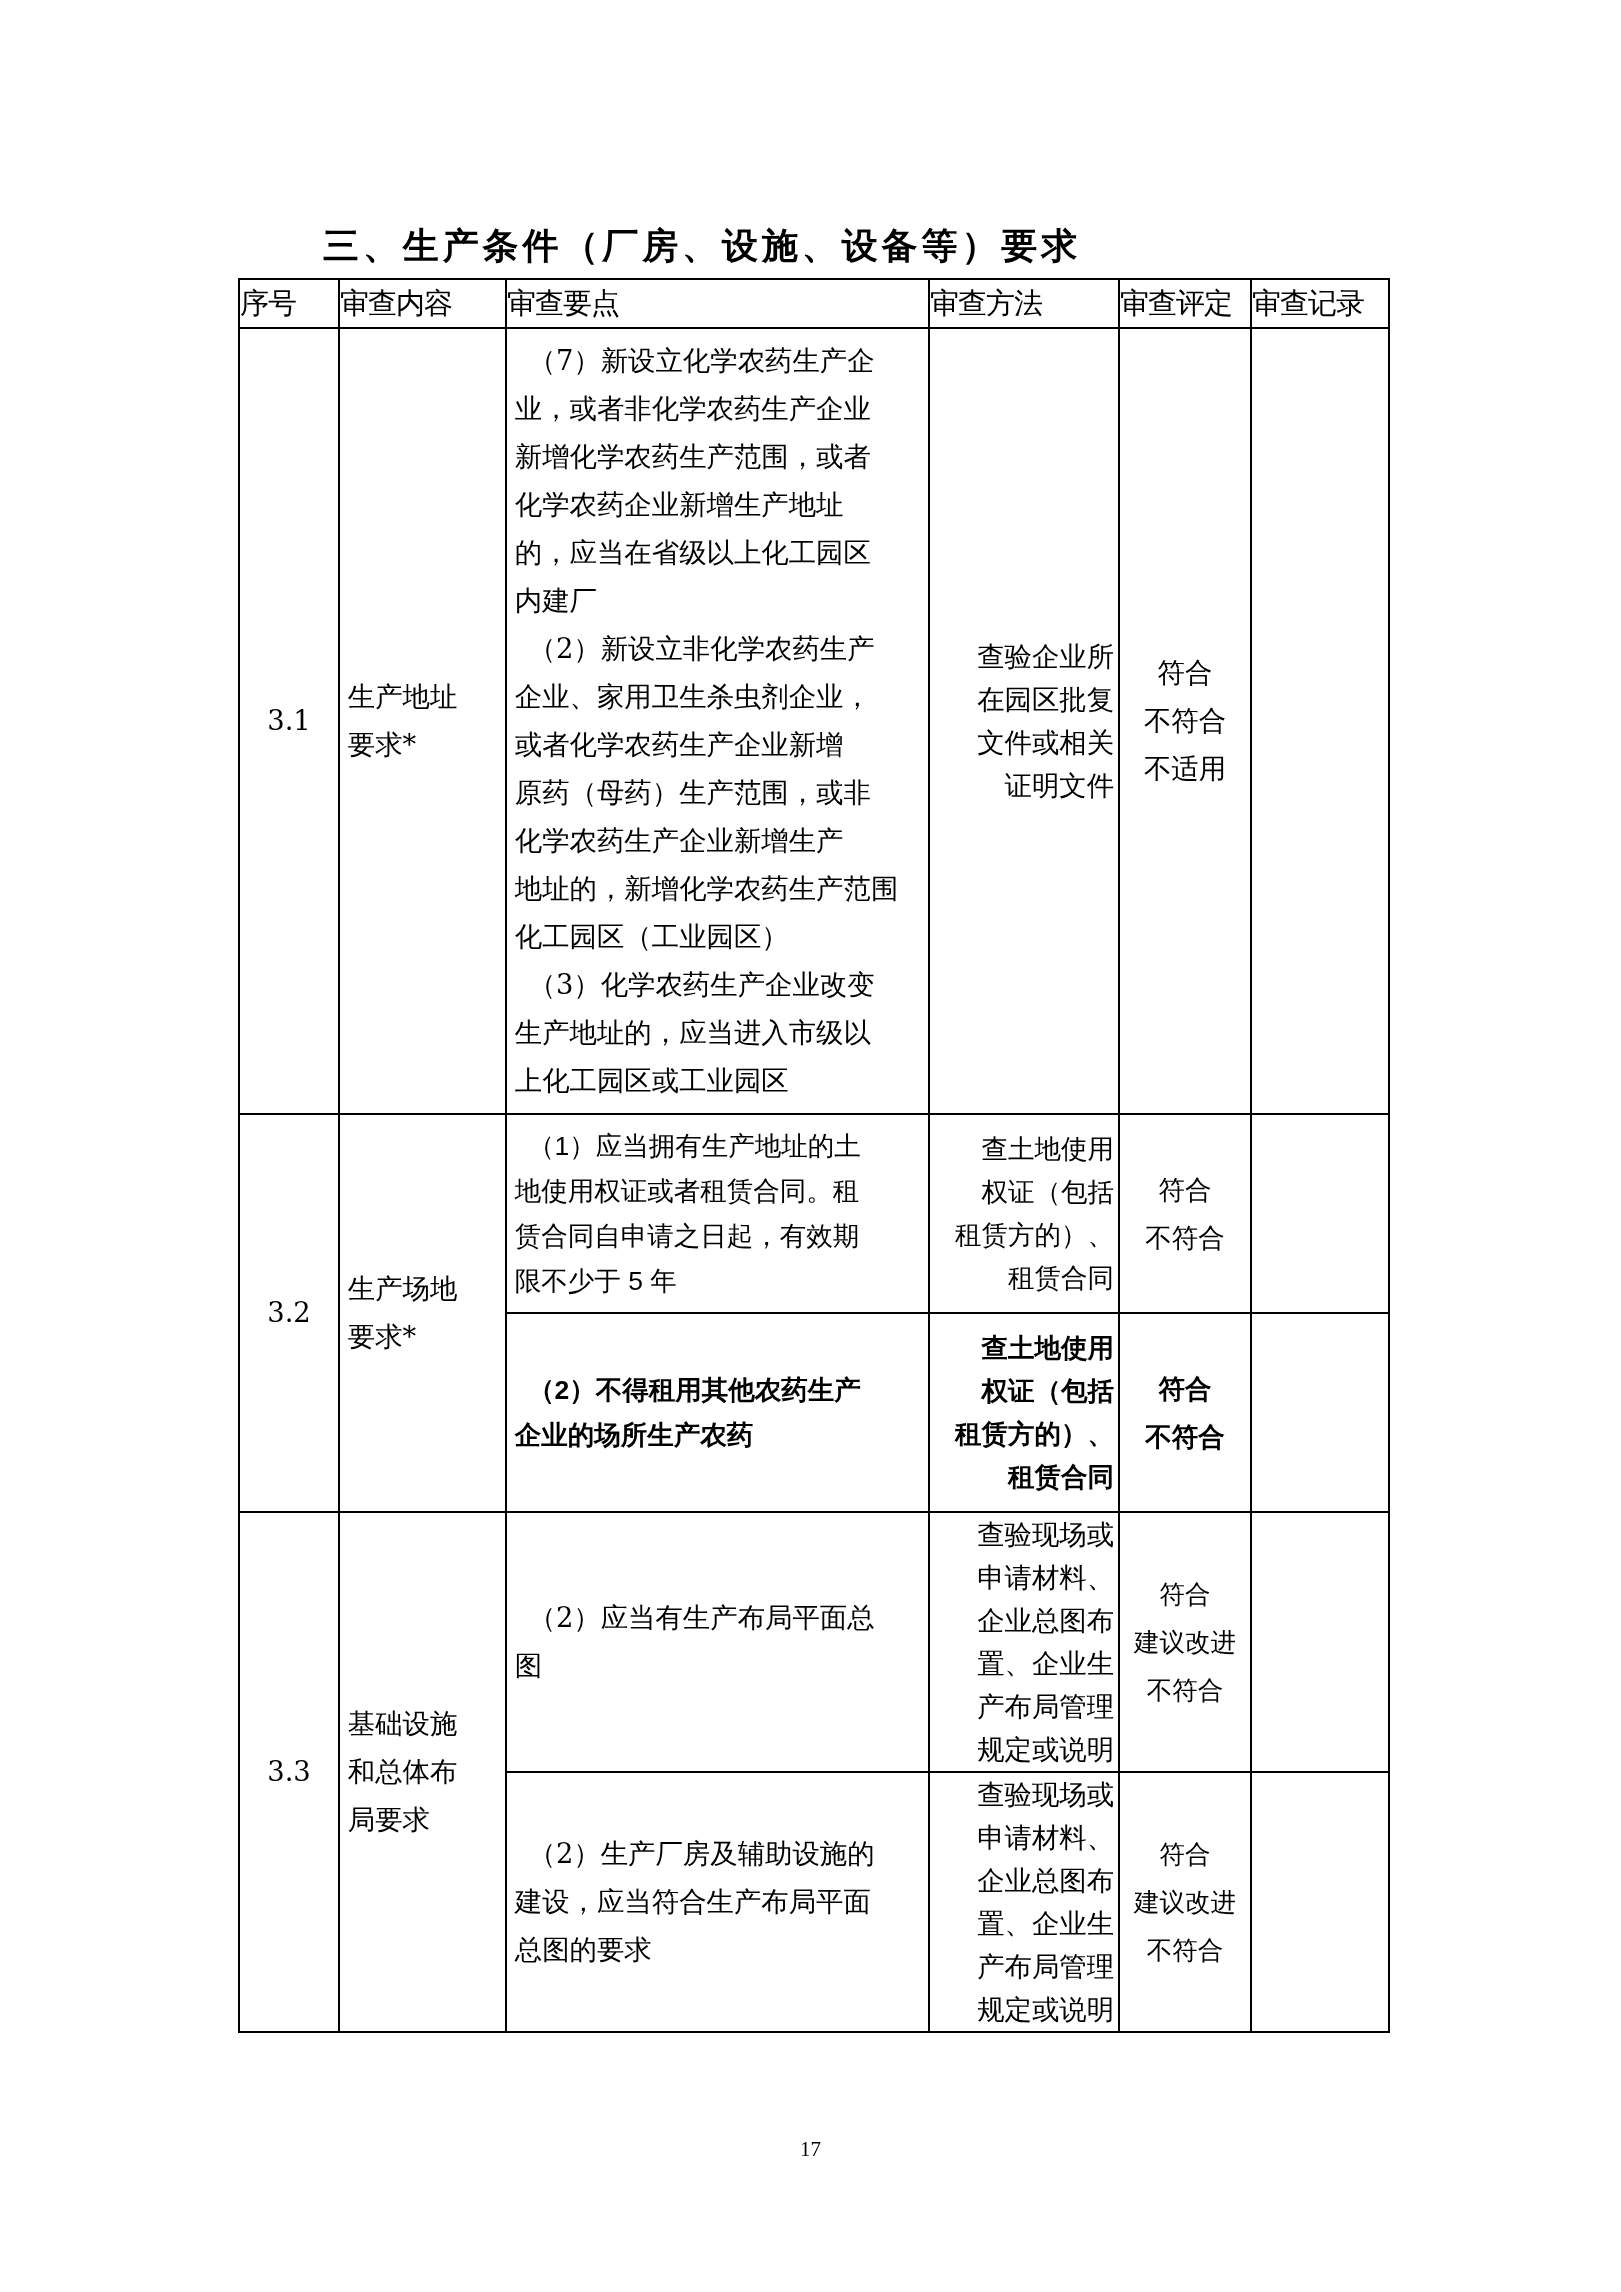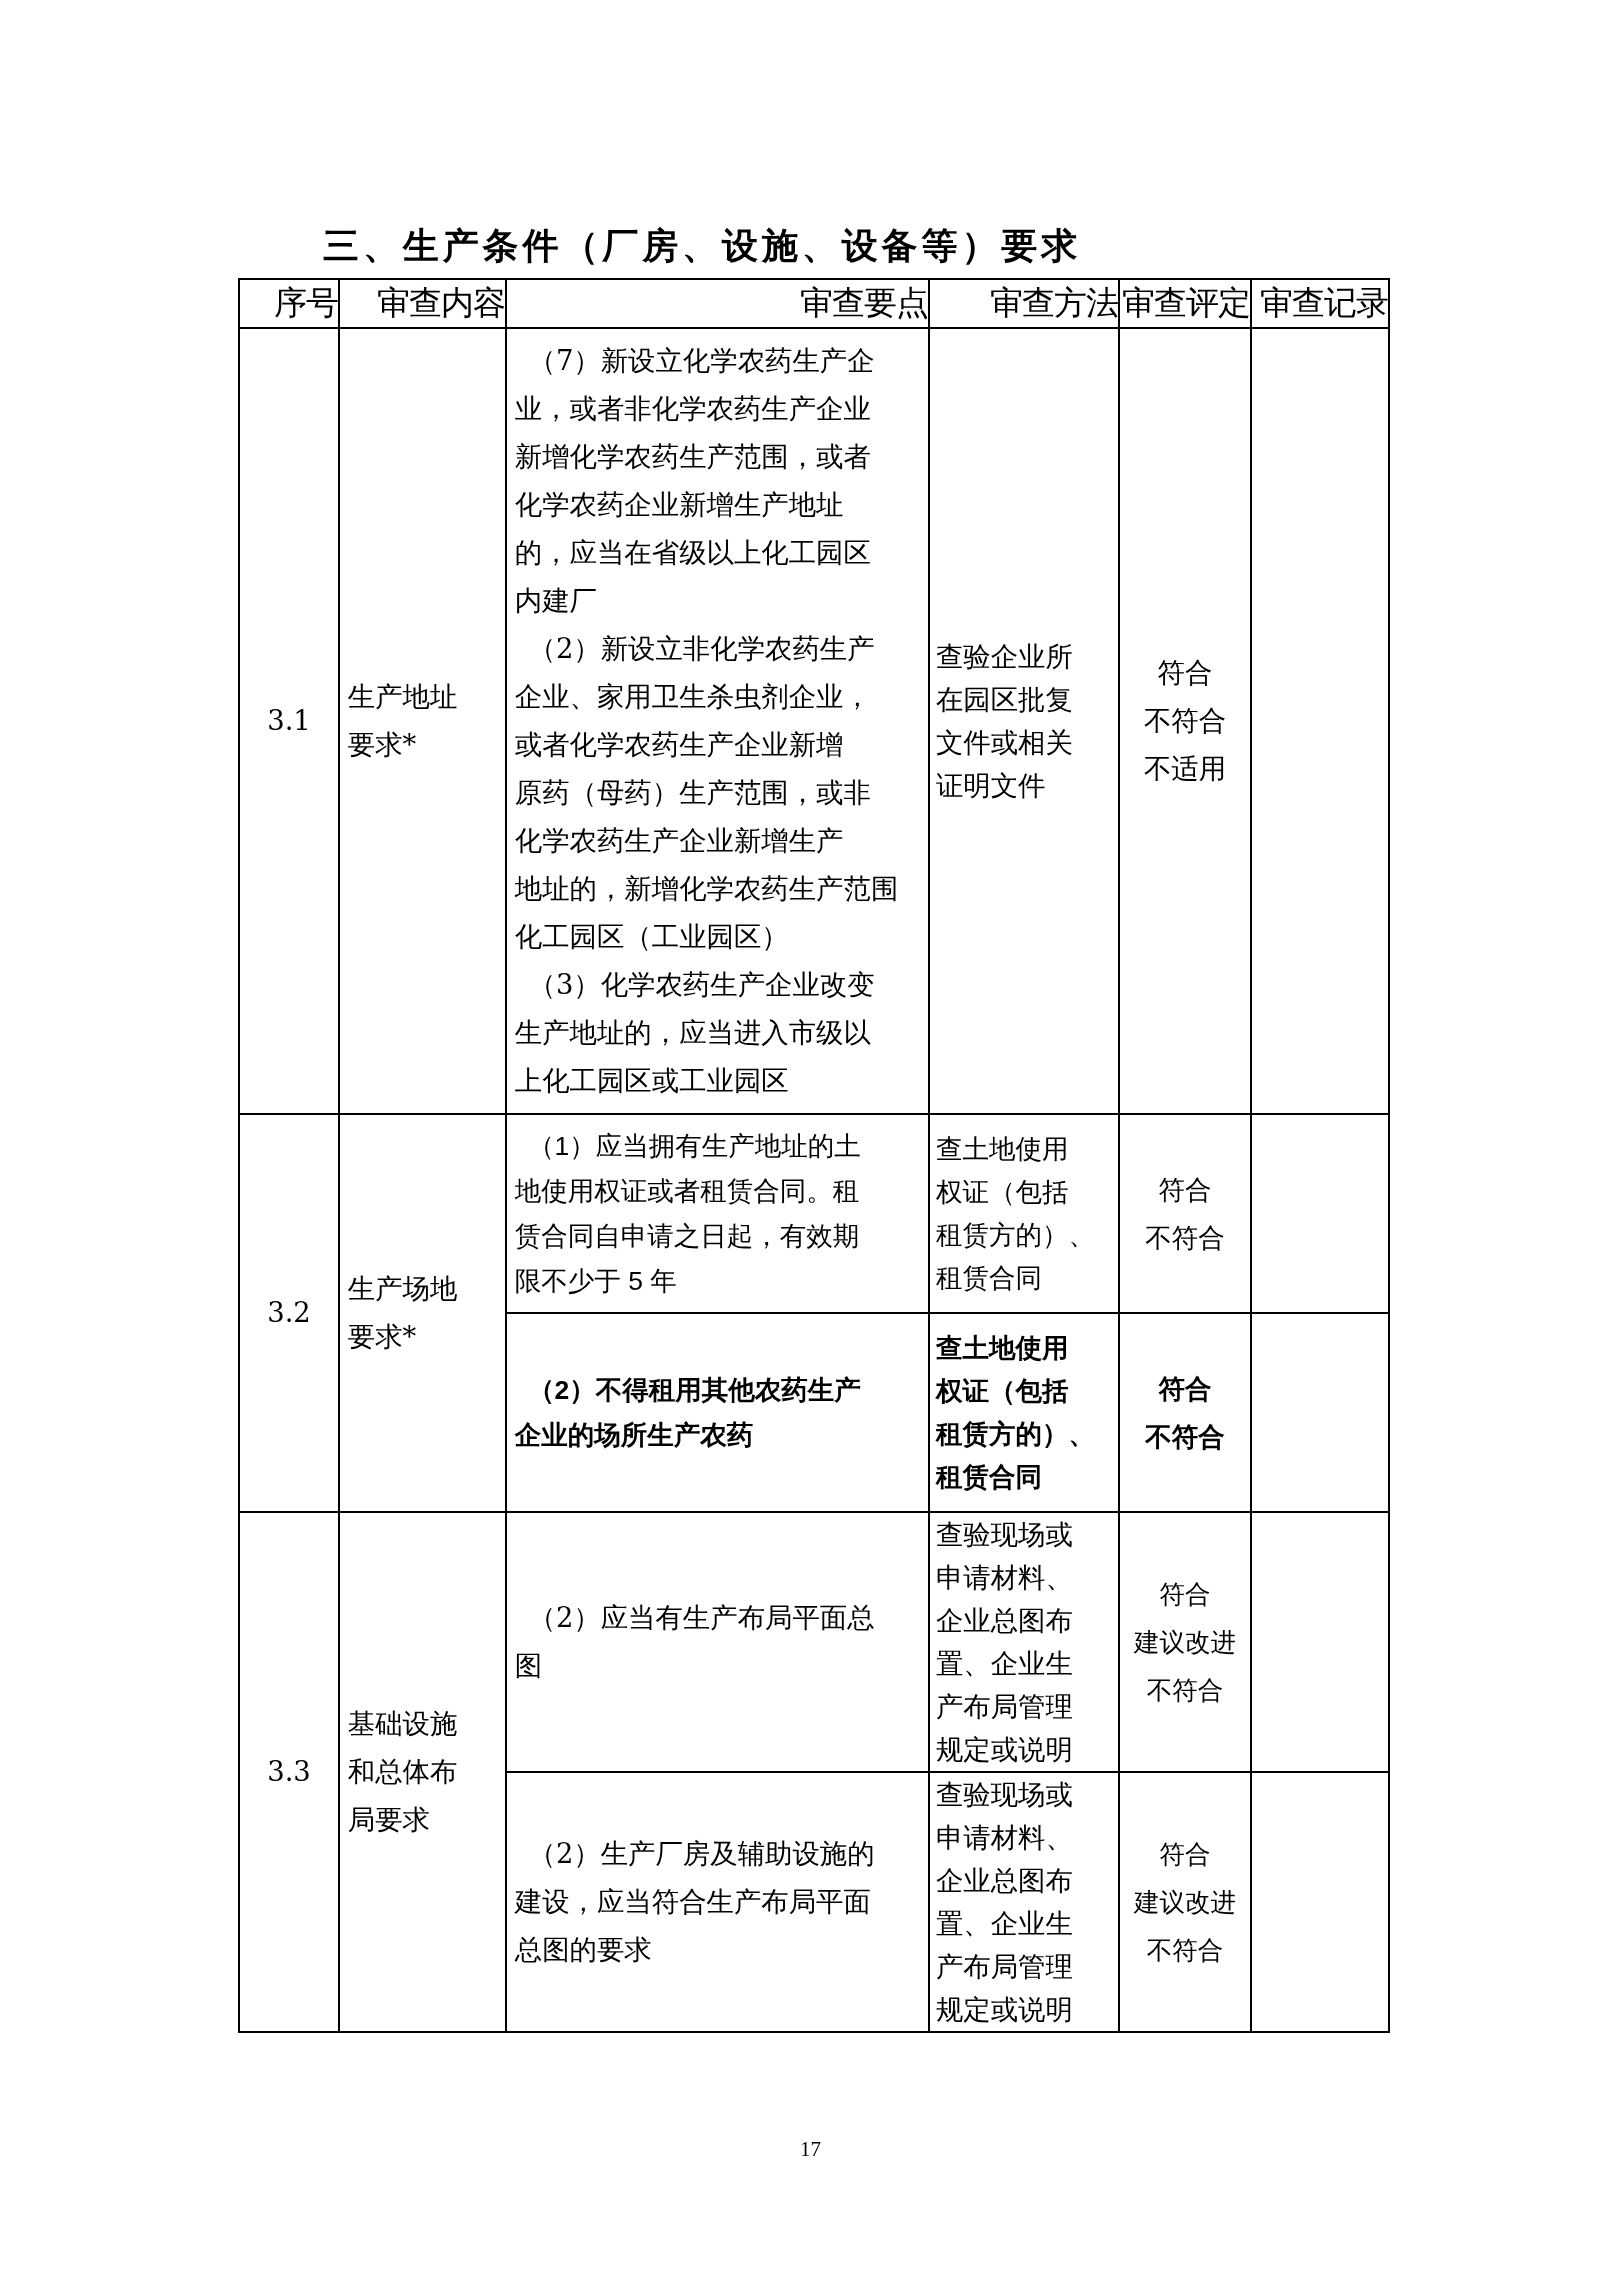--- a/index.html
+++ b/index.html
@@ -5,28 +5,28 @@
   html, body { margin: 0; padding: 0; background: #ffffff; }
   body { width: 1621px; height: 2293px; position: relative; overflow: hidden;
          font-family: "DejaVu Serif", "Liberation Serif", serif; color: #000; }
   .title { position: absolute; left: 323px; top: 216px; width: 863px; height: 59px;
            font-family: "DejaVu Sans", "Liberation Sans", sans-serif; font-weight: bold;
            font-size: 36px; letter-spacing: 3.9px; line-height: 59px; white-space: nowrap; }
   table.grid { position: absolute; left: 238px; top: 278px; border-collapse: collapse;
                table-layout: fixed; width: 1151px; }
   table.grid td, table.grid th { border: 2.9px solid #000; padding: 0; }
   th { font-family: Liberation Mono, monospace; font-weight: normal;
-       font-size: 33px; height: 47px; text-align: right; vertical-align: middle;
+       font-size: 29px; height: 47px; text-align: left; vertical-align: middle;
        letter-spacing: -1px; white-space: nowrap; overflow: hidden; }
   td { font-size: 27.4px; line-height: 48px; vertical-align: middle; }
   td.num { text-align: center; font-size: 27.4px; }
   td.item { padding-left: 7.8px !important; line-height: 48px; }
   td.point { padding: 0 5.9px 0 7.8px !important; }
   td.point .para { text-indent: 0.5em; }
-  td.method { padding: 0 3.9px 0 5.9px !important; line-height: 43px; }
+  td.method { padding: 0 3.9px 0 5.9px !important; line-height: 43px; text-align: right; }
   td.result { text-align: center; line-height: 48px; }
   td.result.small { font-size: 25.5px; line-height: 48px; }
   td.method.tall { line-height: 43px; }
   .sansbody { font-family: Liberation Sans, sans-serif; }
   .pageno { position: absolute; left: 0; width: 1621px; top: 2137px; text-align: center;
             font-family: "Liberation Serif", "DejaVu Serif", serif; font-size: 21px; }
   .line { display: block; white-space: nowrap; }
 </style>
 </head>
 <body>

